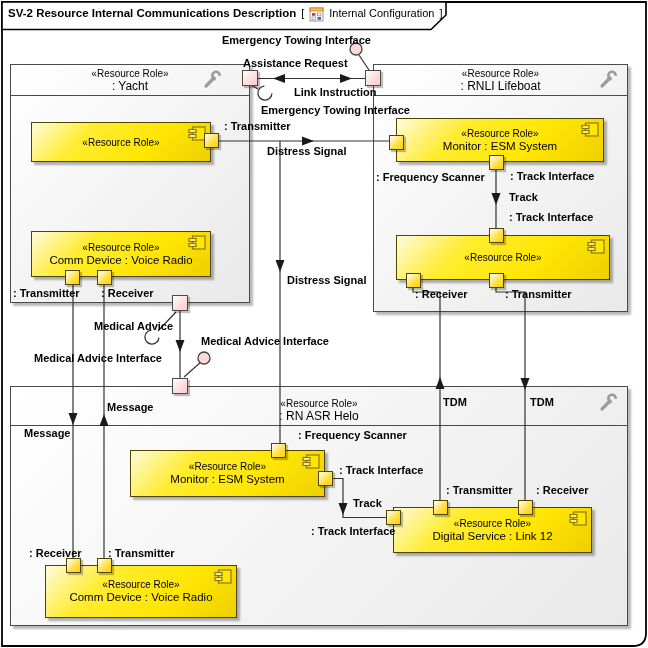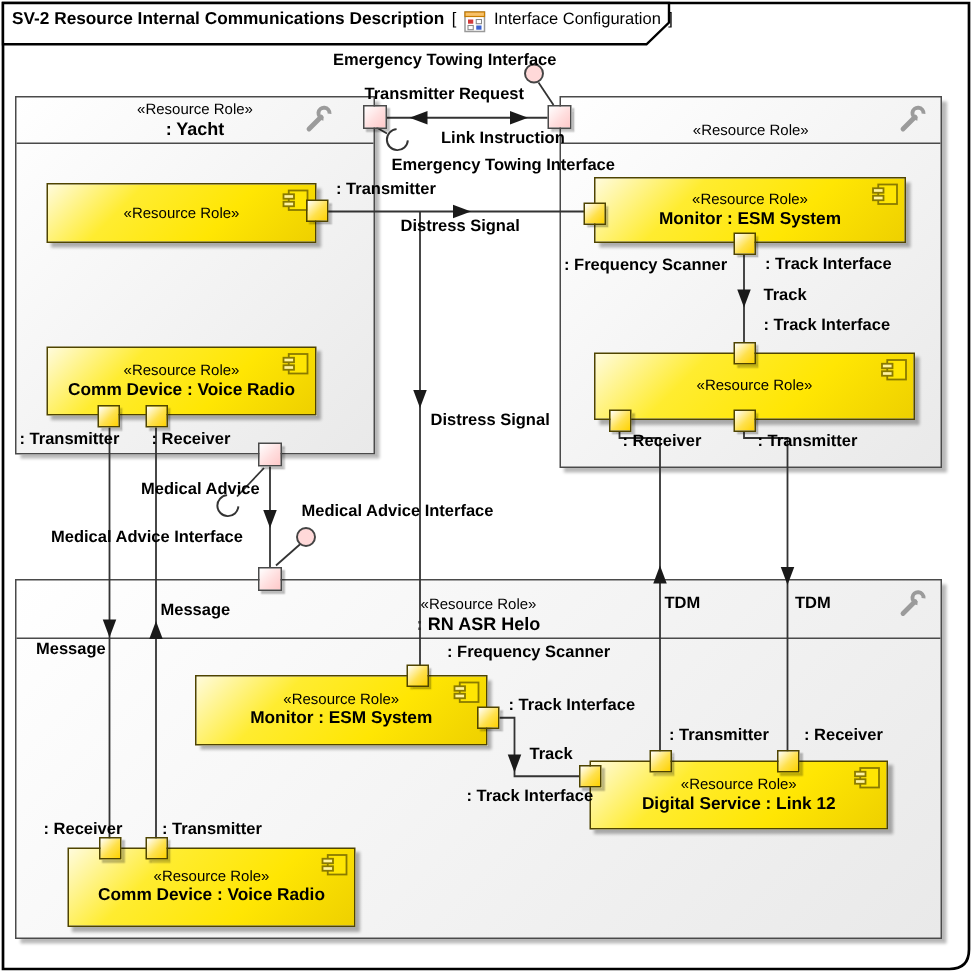--- a/index.html
+++ b/index.html
@@ -4,21 +4,21 @@
 <style>
   html,body{margin:0;padding:0;background:#fff;}
   #canvas{position:relative;width:648px;height:648px;background:#fff;overflow:hidden;
           font-family:"Liberation Sans",sans-serif;color:#000;}
   .container-box{position:absolute;box-sizing:border-box;
      background:linear-gradient(135deg,#ffffff 0%,#f5f5f5 45%,#e9e9e9 100%);
      border:1.4px solid #4a4a4a;box-shadow:3px 3px 2px rgba(0,0,0,.28);z-index:1;}
   .container-header{box-sizing:border-box;width:100%;border-bottom:1.4px solid #4a4a4a;
      text-align:center;display:flex;flex-direction:column;justify-content:flex-end;padding-bottom:2px;}
   .st{font-size:10px;line-height:11px;}
-  .nm{font-size:12px;line-height:14px;font-weight:bold;white-space:nowrap;}
+  .nm{font-size:12px;line-height:14px;font-weight:normal;white-space:nowrap;}
   .block{position:absolute;box-sizing:border-box;z-index:1;
      background:linear-gradient(135deg,#fffbdc 0%,#ffec30 30%,#ffe603 65%,#eed000 100%);
      border:1.4px solid #4f4400;box-shadow:3px 3px 2px rgba(0,0,0,.3);
      display:flex;flex-direction:column;align-items:center;justify-content:center;}
   .block .nm{font-size:11.5px;}
   .comp-icon{position:absolute;top:3px;right:4px;}
   .wrench{position:absolute;}
   .port{position:absolute;width:15px;height:15px;box-sizing:border-box;z-index:3;
      border:1.6px solid #4f4400;background:linear-gradient(135deg,#ffffff 0%,#ffe14d 55%,#ffd200 100%);
      box-shadow:2px 2px 1px rgba(0,0,0,.25);}
@@ -45,20 +45,21 @@
       <svg width="22" height="22" viewBox="0 0 22 22">
         <path d="M5 18 L13 10" stroke="#9b9b9b" stroke-width="3.2" stroke-linecap="round" fill="none"></path>
         <circle cx="15" cy="7.5" r="3.7" fill="none" stroke="#9b9b9b" stroke-width="2.6" stroke-dasharray="17 7" transform="rotate(95 15 7.5)"></circle>
       </svg>
     </span>
   </div>
 
   <div class="container-box" style="left:373px;top:64px;width:255px;height:248px;">
     <div class="container-header" style="height:31px;">
       <span class="st">«Resource Role»</span>
+      <span class="nm">: RNLI Lifeboat</span>
     </div>
     <span class="wrench" style="right:8px;top:3px;">
       <svg width="22" height="22" viewBox="0 0 22 22">
         <path d="M5 18 L13 10" stroke="#9b9b9b" stroke-width="3.2" stroke-linecap="round" fill="none"></path>
         <circle cx="15" cy="7.5" r="3.7" fill="none" stroke="#9b9b9b" stroke-width="2.6" stroke-dasharray="17 7" transform="rotate(95 15 7.5)"></circle>
       </svg>
     </span>
   </div>
 
   <div class="container-box" style="left:10px;top:386px;width:618px;height:240px;">
@@ -213,21 +214,21 @@
   <div class="port" style="left:518px;top:500px;"></div>
   <div class="port" style="left:66px;top:558px;"></div>
   <div class="port" style="left:97px;top:558px;"></div>
 
   <div class="pport" style="left:242px;top:70px;"></div>
   <div class="pport" style="left:365px;top:70px;"></div>
   <div class="pport" style="left:172px;top:295px;"></div>
   <div class="pport" style="left:172px;top:378px;"></div>
 
   <div class="lbl" style="left:222px;top:34px;">Emergency Towing Interface</div>
-  <div class="lbl" style="left:243px;top:57px;">Transmitter Request</div>
+  <div class="lbl" style="left:243px;top:57px;">Assistance Request</div>
   <div class="lbl" style="left:294px;top:86px;">Link Instruction</div>
   <div class="lbl" style="left:261px;top:104px;">Emergency Towing Interface</div>
   <div class="lbl" style="left:224px;top:120px;">: Transmitter</div>
   <div class="lbl" style="left:267px;top:145px;">Distress Signal</div>
   <div class="lbl" style="left:376px;top:171px;">: Frequency Scanner</div>
   <div class="lbl" style="left:510px;top:170px;">: Track Interface</div>
   <div class="lbl" style="left:509px;top:191px;">Track</div>
   <div class="lbl" style="left:509px;top:211px;">: Track Interface</div>
   <div class="lbl" style="left:287px;top:274px;">Distress Signal</div>
   <div class="lbl" style="left:415px;top:288px;">: Receiver</div>
@@ -256,17 +257,17 @@
     <span style="display:inline-flex;">
       <svg width="15" height="15" viewBox="0 0 15 15">
         <rect x="1" y="1" width="13" height="13" fill="#ffffff" stroke="#999" stroke-width="1"></rect>
         <rect x="1" y="1" width="13" height="3" fill="#f8c169" stroke="#c87d00" stroke-width="0.8"></rect>
         <rect x="3" y="6" width="3.5" height="2.8" fill="#d23b3b"></rect>
         <rect x="8.5" y="6" width="3.5" height="2.8" fill="#ffffff" stroke="#888" stroke-width="0.7"></rect>
         <rect x="3" y="10" width="3.5" height="2.8" fill="#ffffff" stroke="#888" stroke-width="0.7"></rect>
         <rect x="8.5" y="10" width="3.5" height="2.8" fill="#3b62d2"></rect>
       </svg>
     </span>
-    <span>Interface Configuration</span>
+    <span>Internal Configuration</span>
     <span>]</span>
   </div>
 
 </div>
 
 </body></html>

